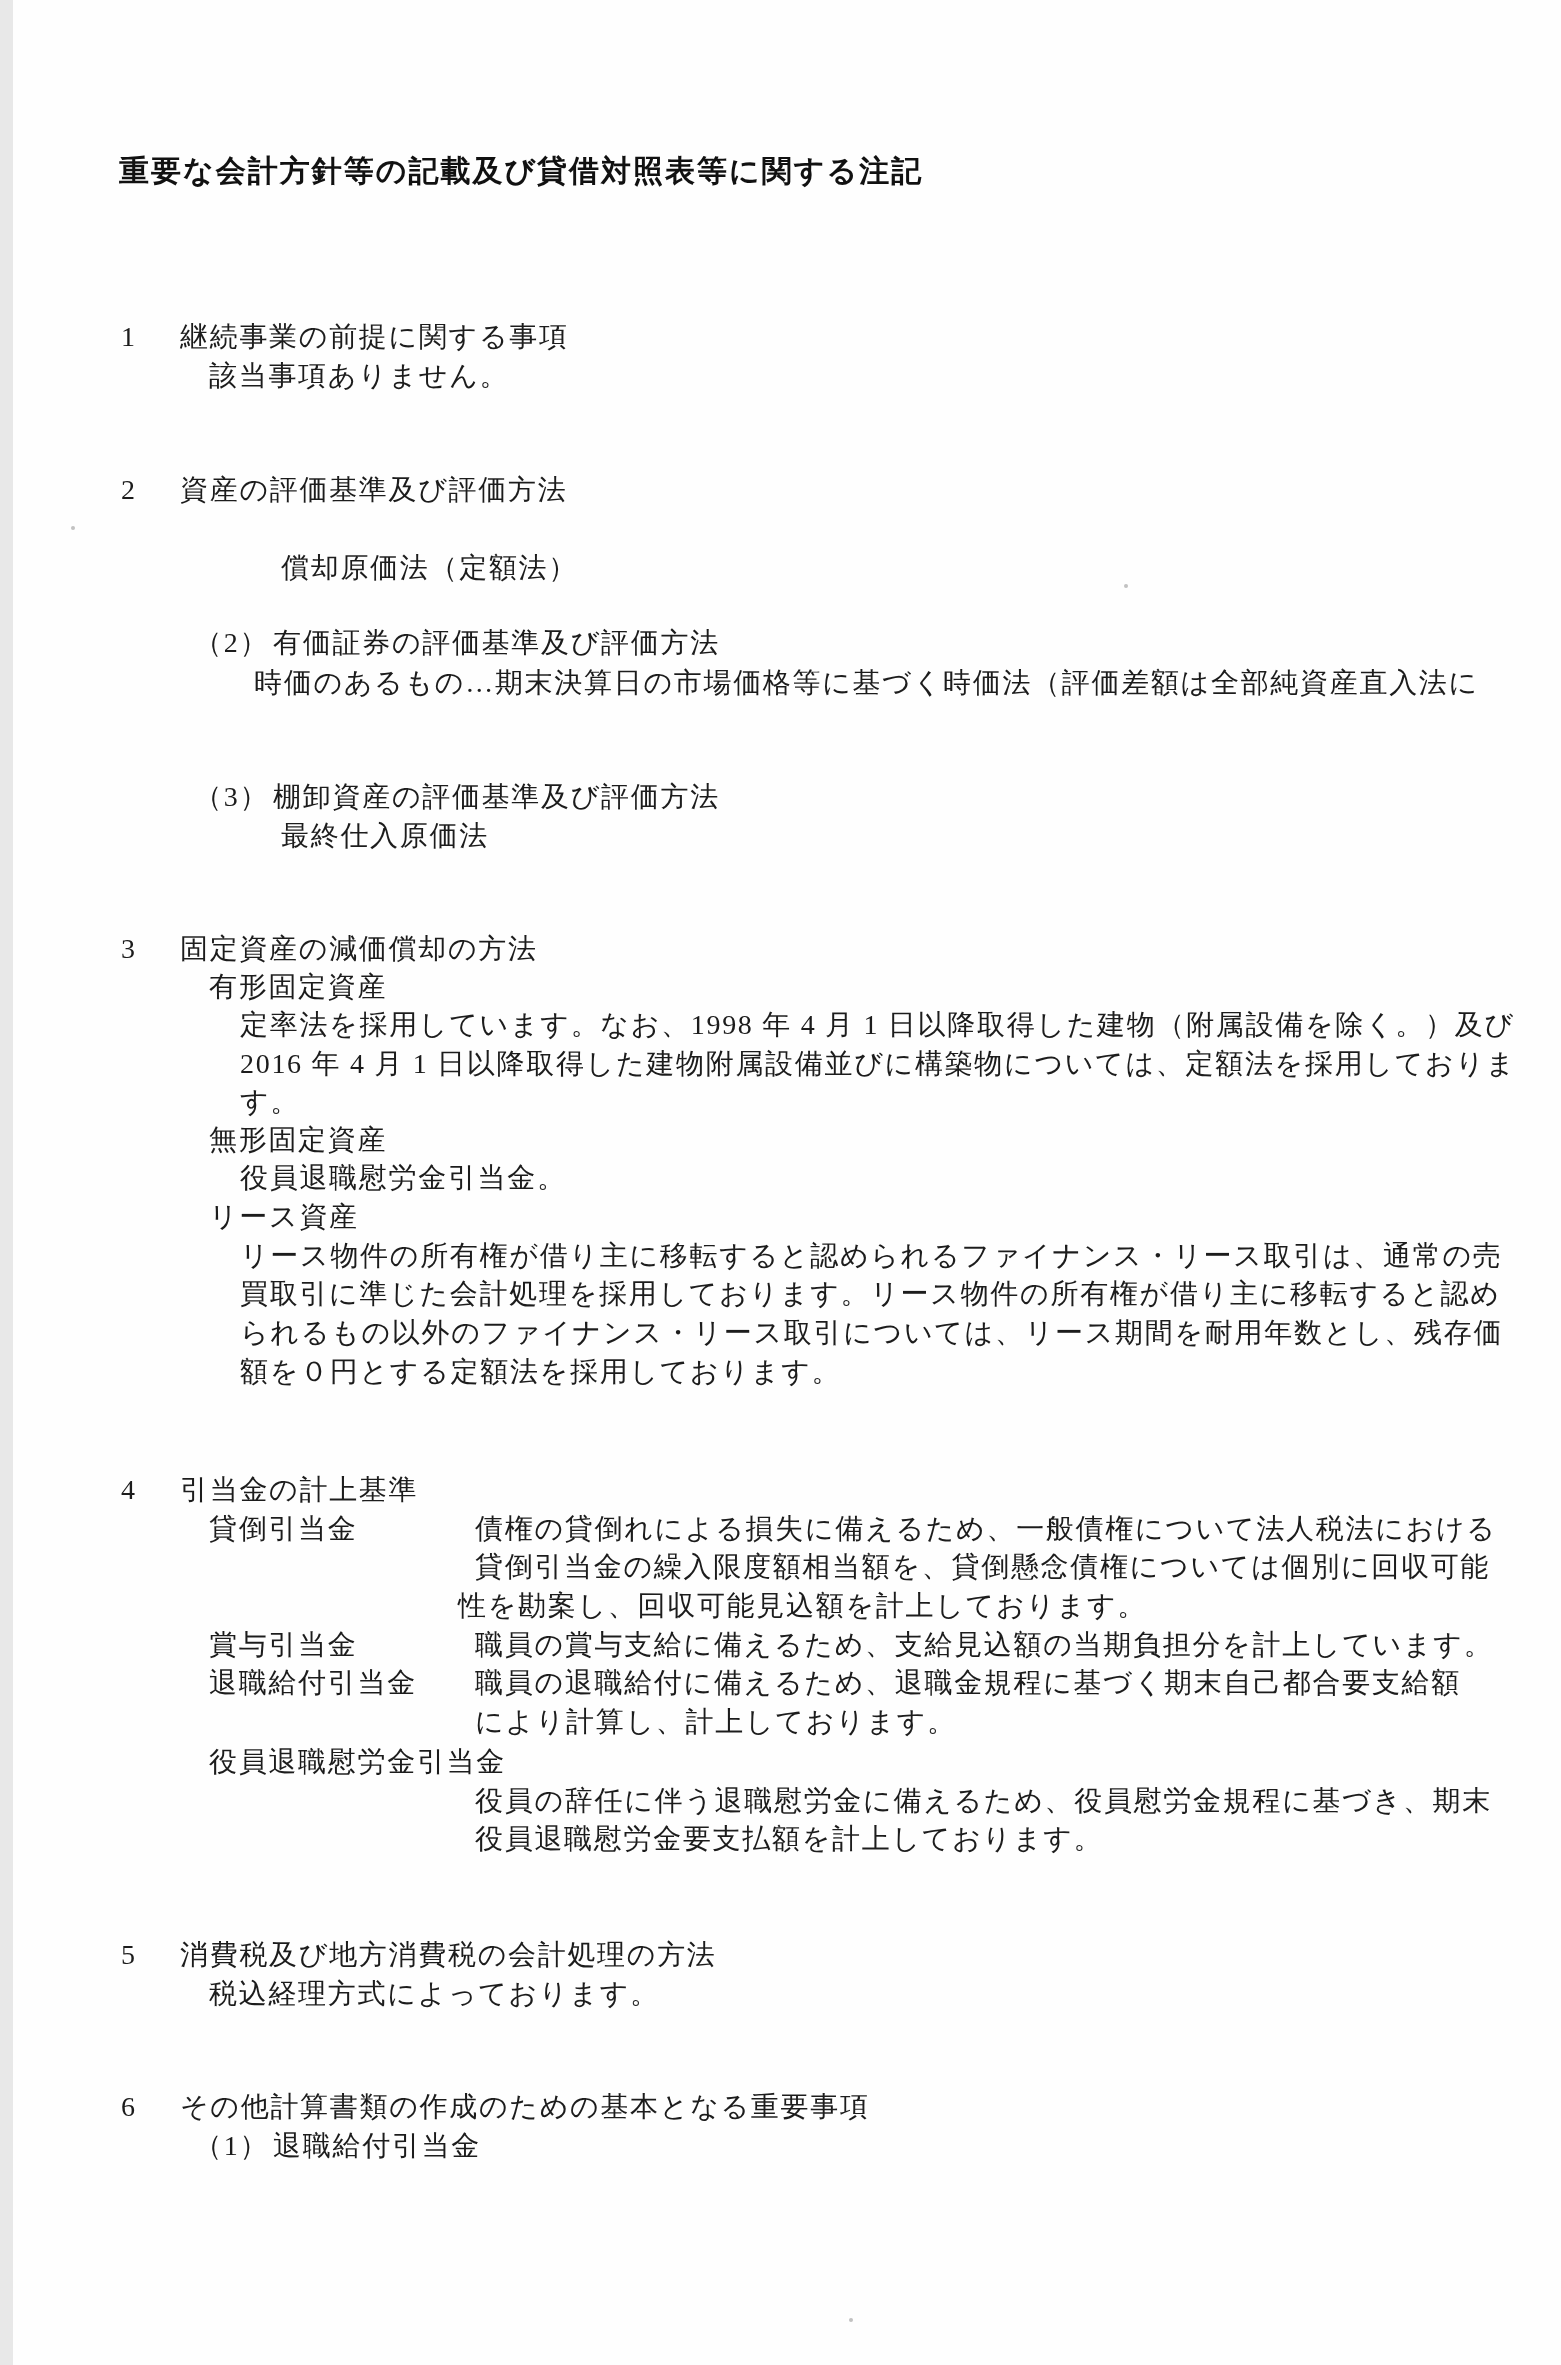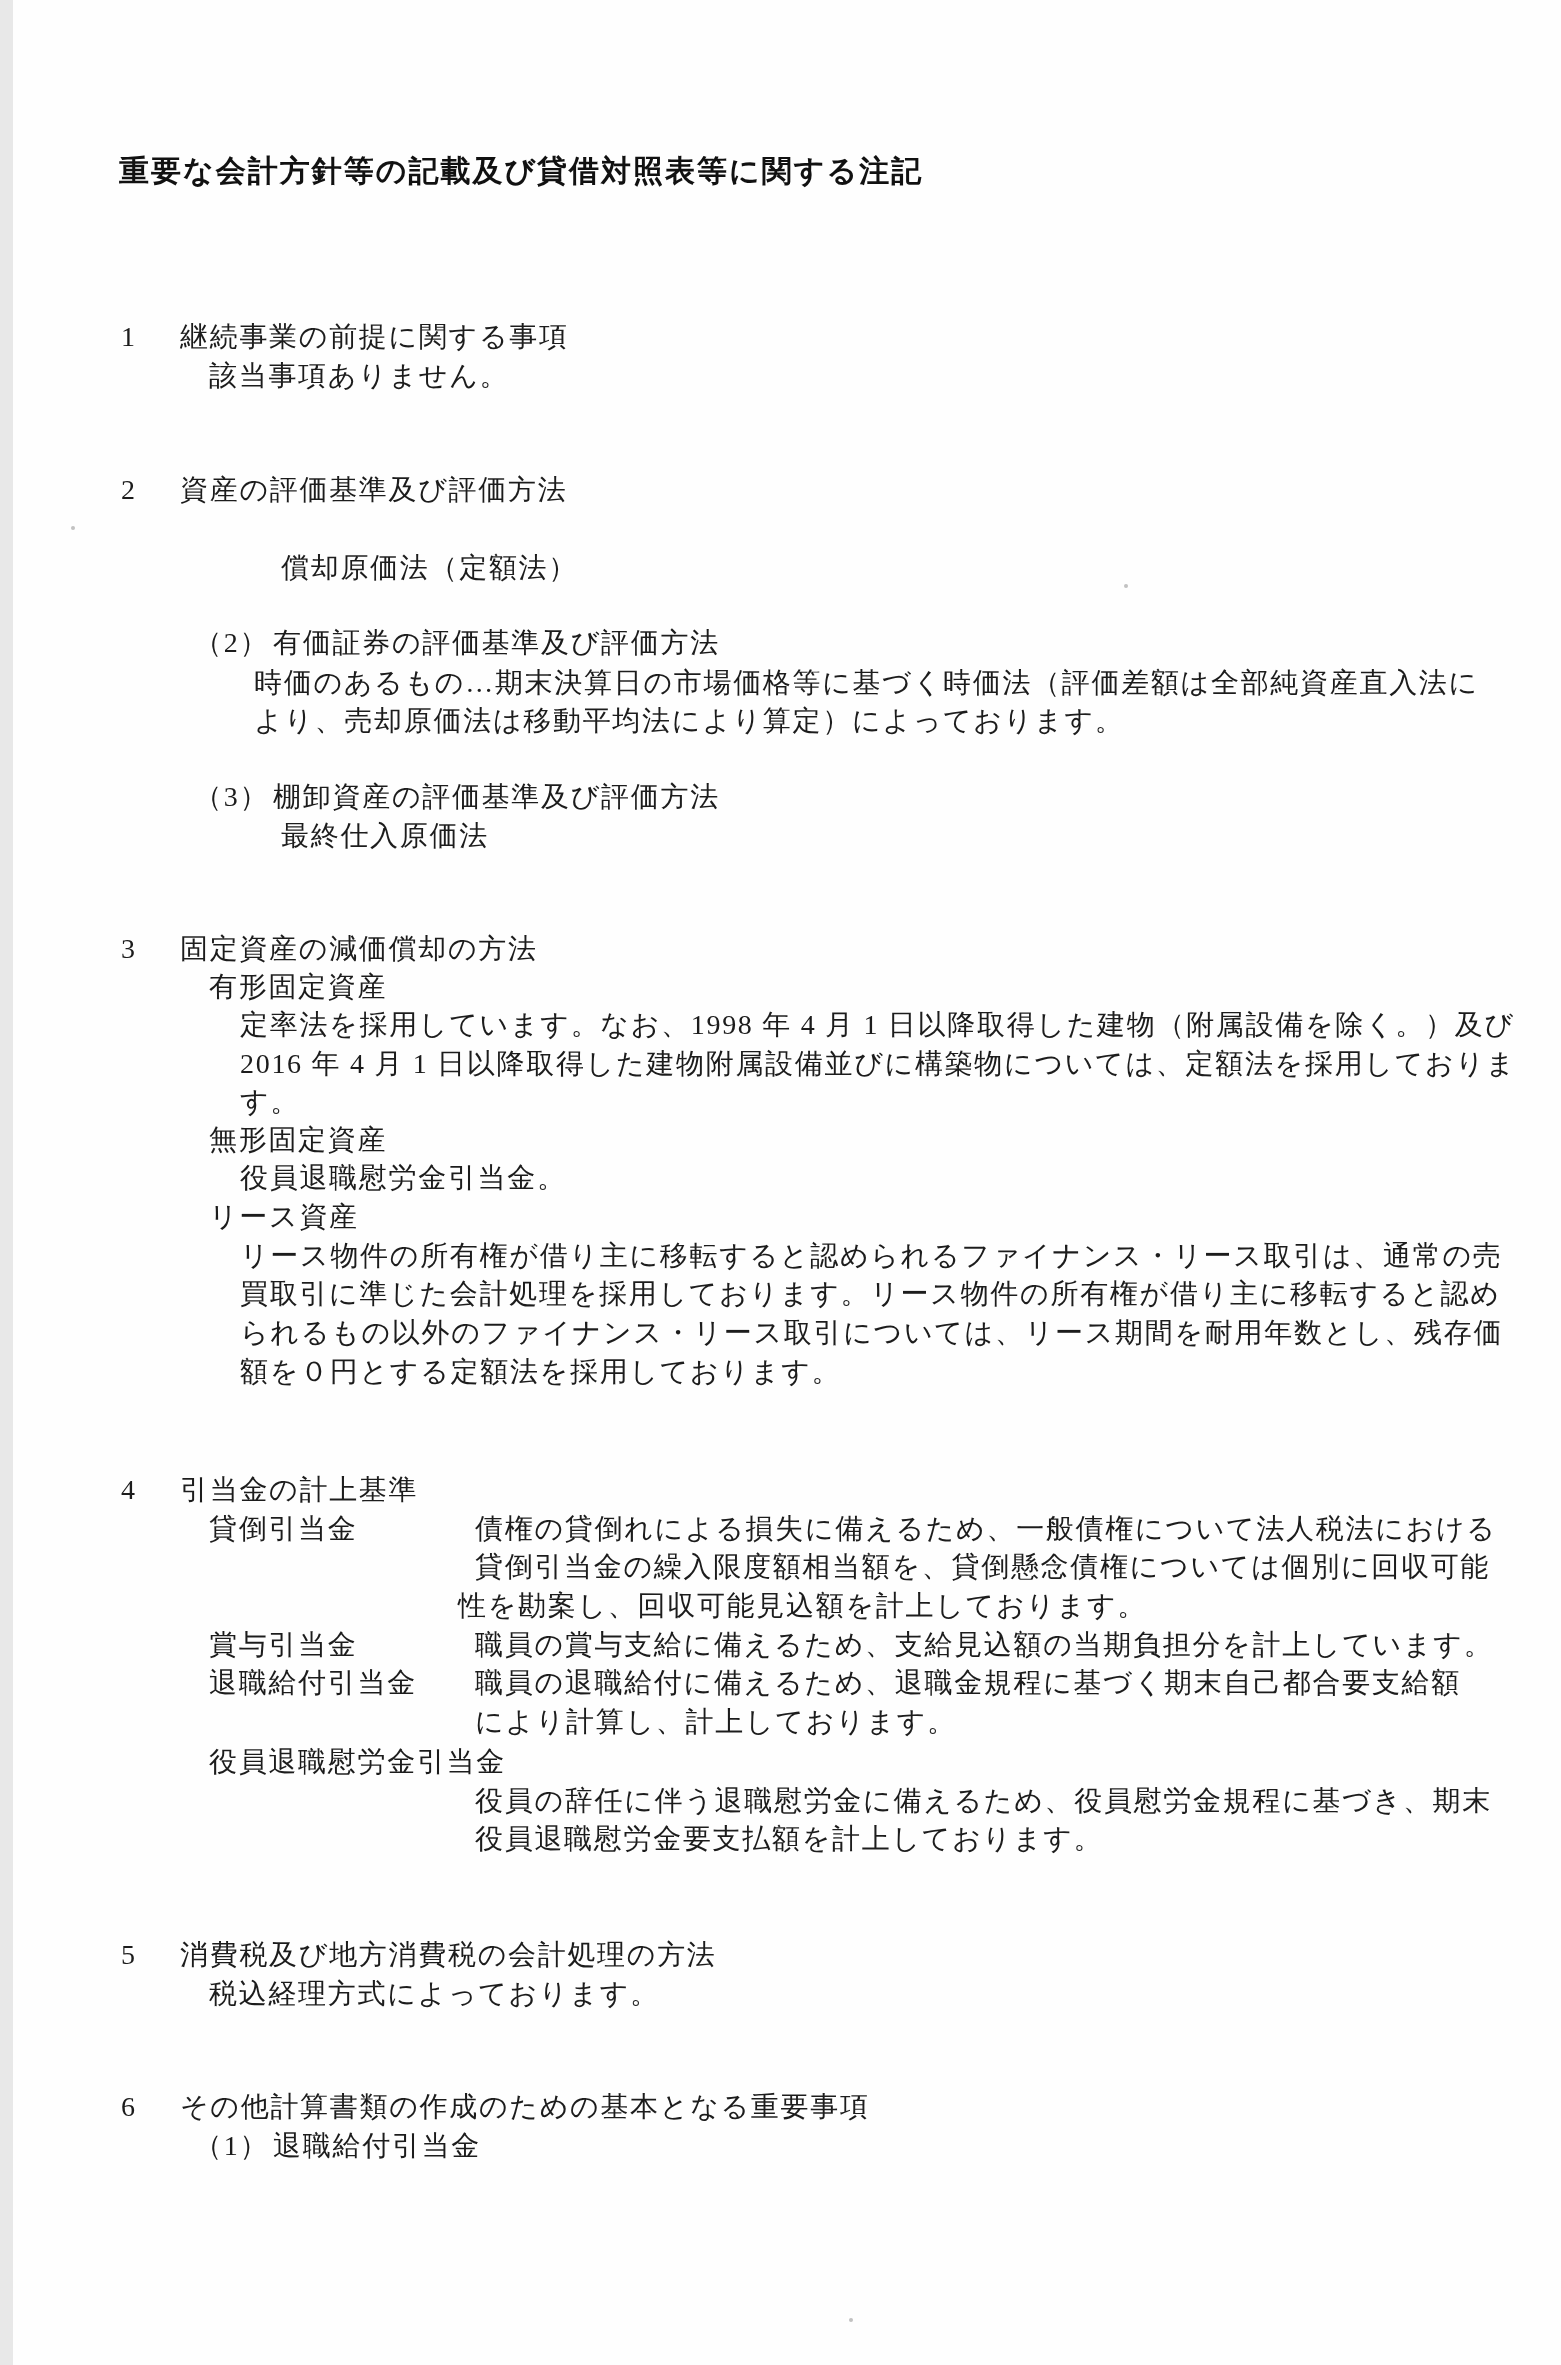--- a/index.html
+++ b/index.html
@@ -48,21 +48,20 @@
   <div class="ln" style="left:167px;top:322px">継続事業の前提に関する事項</div>
   <div class="ln" style="left:196px;top:361px">該当事項ありません。</div>
 
   <div class="ln" style="left:108px;top:475px">2</div>
   <div class="ln" style="left:167px;top:475px">資産の評価基準及び評価方法</div>
 
   <div class="ln" style="left:268px;top:553px">償却原価法（定額法）</div>
 
   <div class="ln" style="left:181px;top:628px"><span class="sublabel">（2）</span><span>有価証券の評価基準及び評価方法</span></div>
   <div class="ln" style="left:241px;top:668px">時価のあるもの…期末決算日の市場価格等に基づく時価法（評価差額は全部純資産直入法に</div>
-  <div class="ln" style="left:241px;top:706px">より、売却原価法は移動平均法により算定）によっております。</div>
 
   <div class="ln" style="left:181px;top:782px"><span class="sublabel">（3）</span><span>棚卸資産の評価基準及び評価方法</span></div>
   <div class="ln" style="left:268px;top:821px">最終仕入原価法</div>
 
   <div class="ln" style="left:108px;top:934px">3</div>
   <div class="ln" style="left:167px;top:934px">固定資産の減価償却の方法</div>
 
   <div class="ln" style="left:196px;top:972px">有形固定資産</div>
   <div class="ln" style="left:227px;top:1010px">定率法を採用しています。なお、1998 年 4 月 1 日以降取得した建物（附属設備を除く。）及び</div>
   <div class="ln" style="left:227px;top:1049px">2016 年 4 月 1 日以降取得した建物附属設備並びに構築物については、定額法を採用しておりま</div>

